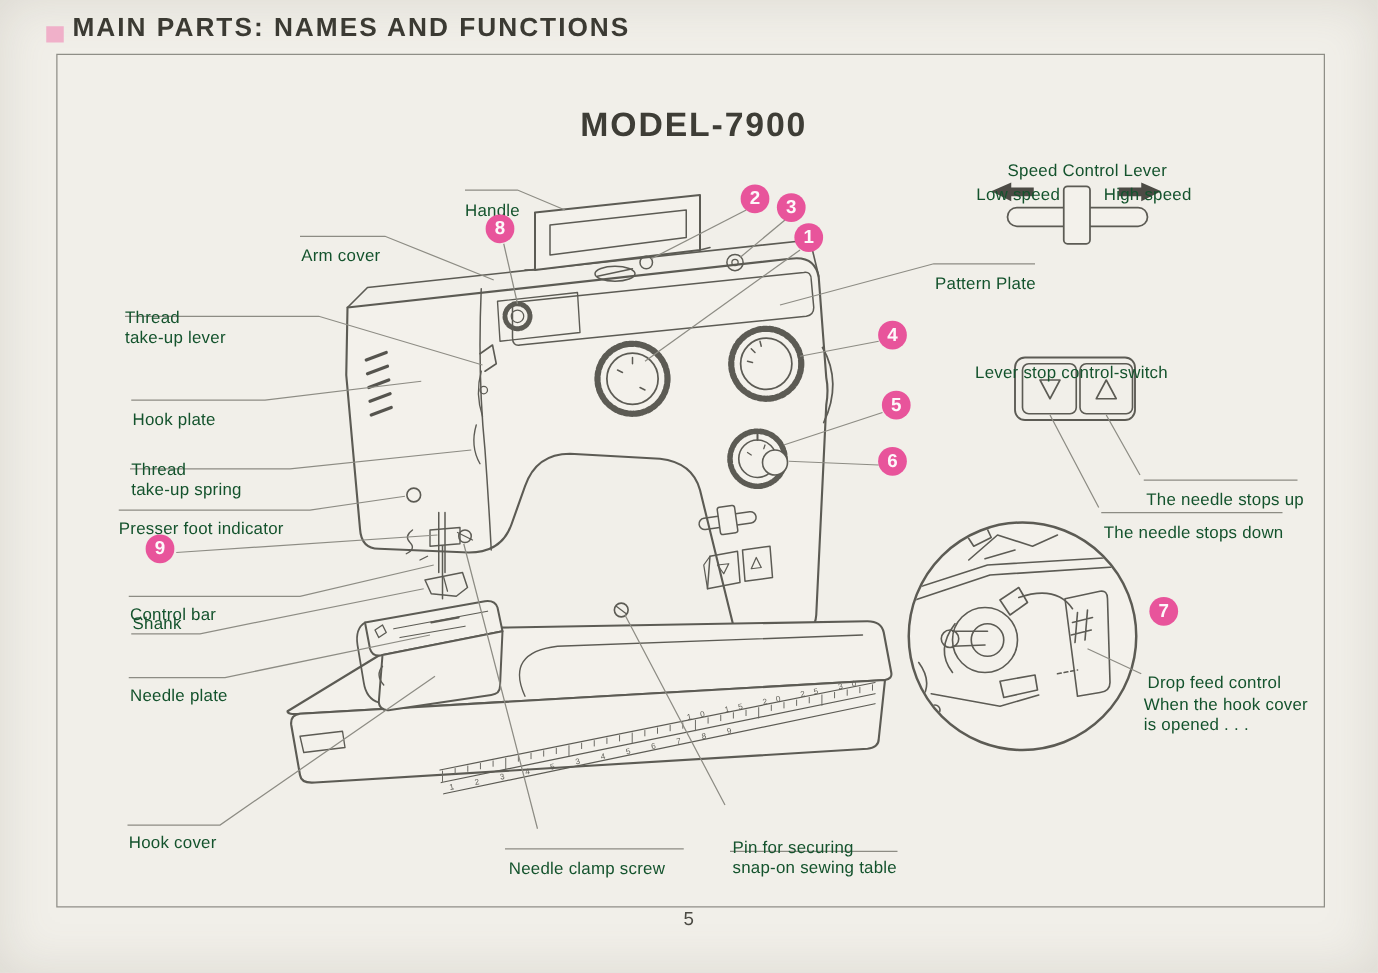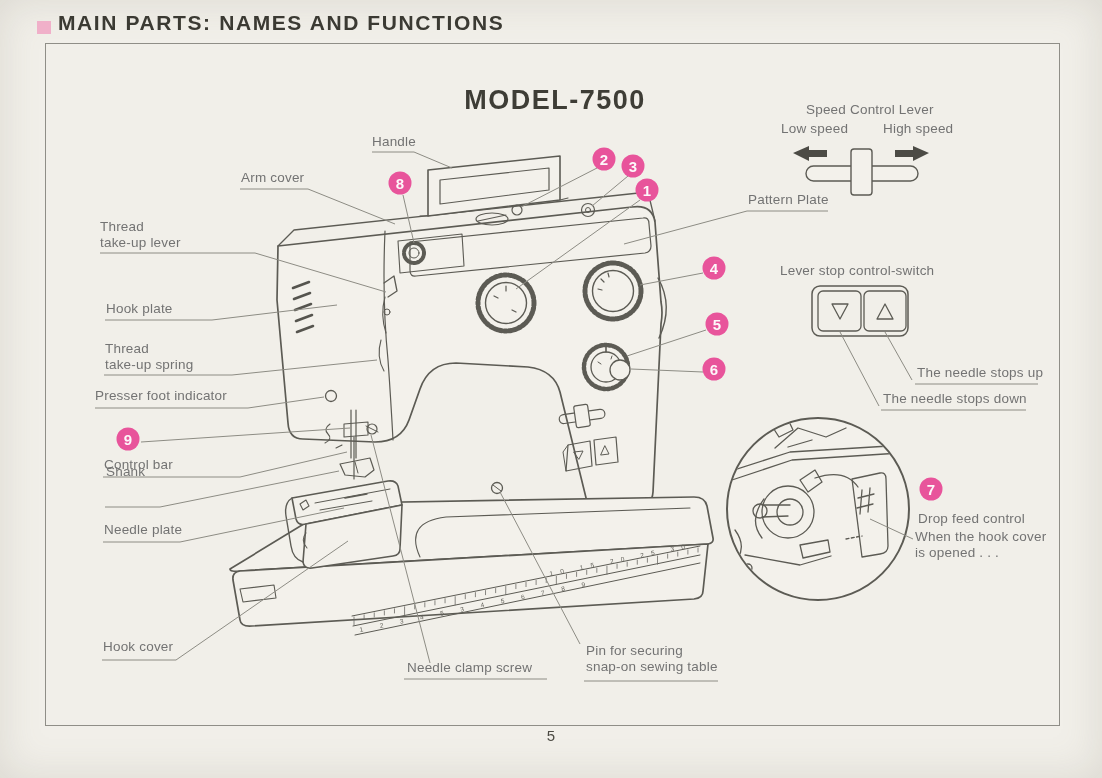--- a/index.html
+++ b/index.html
@@ -12,22 +12,22 @@
   .hdr-title{
     position:absolute;left:58px;top:11px;font-size:21px;font-weight:bold;
     letter-spacing:1.6px;color:#3b3a33;white-space:nowrap;
   }
   .frame{position:absolute;left:45px;top:43px;width:1013px;height:681px;border:1.5px solid #8f8e87;}
   .title{
     position:absolute;left:430px;top:85px;width:250px;text-align:center;
     font-size:27px;font-weight:bold;letter-spacing:1.5px;color:#3e3d36;
   }
   .lbl{
-    position:absolute;font-size:13.5px;line-height:1.2;color:#737373;
-    letter-spacing:.2px;white-space:pre-line;
+    position:absolute;font-size:13.5px;line-height:1.2;color:#14532d;
+    letter-spacing:.2px;white-space:pre-line;margin-top:27px;
   }
   .badge{
     position:absolute;width:23px;height:23px;border-radius:50%;background:#e8549b;
     color:#fdf8fa;font-size:15px;font-weight:bold;display:flex;align-items:center;
     justify-content:center;transform:translate(-50%,-50%);
   }
   .pagenum{position:absolute;left:0;right:0;top:727px;text-align:center;font-size:15px;color:#4c4b44;}
   svg{position:absolute;left:0;top:0;}
   .ink{stroke:#5c5b54;fill:none;stroke-linejoin:round;stroke-linecap:round;}
   .fillpaper{fill:#f3f1eb;}
@@ -283,21 +283,21 @@
       <path class="leader" d="M597,168 L521,207"></path>
       <path class="leader" d="M628,176 L592,206"></path>
       <path class="leader" d="M703,273 L640,285"></path>
       <path class="leader" d="M706,330 L627,356"></path>
       <path class="leader" d="M703,372 L631,369"></path>
       <path class="leader" d="M403,195 L414,243"></path>
       <path class="leader" d="M141,442 L350,428"></path>
     </g>
   </svg>
 
-  <div class="title">MODEL-7500</div>
+  <div class="title">MODEL-7900</div>
 
   <div class="lbl" style="left:372px;top:134px">Handle</div>
   <div class="lbl" style="left:241px;top:170px">Arm cover</div>
   <div class="lbl" style="left:100px;top:219px">Thread
 take-up lever</div>
   <div class="lbl" style="left:106px;top:301px">Hook plate</div>
   <div class="lbl" style="left:105px;top:341px">Thread
 take-up spring</div>
   <div class="lbl" style="left:95px;top:388px">Presser foot indicator</div>
   <div class="lbl" style="left:104px;top:457px">Control bar</div>

